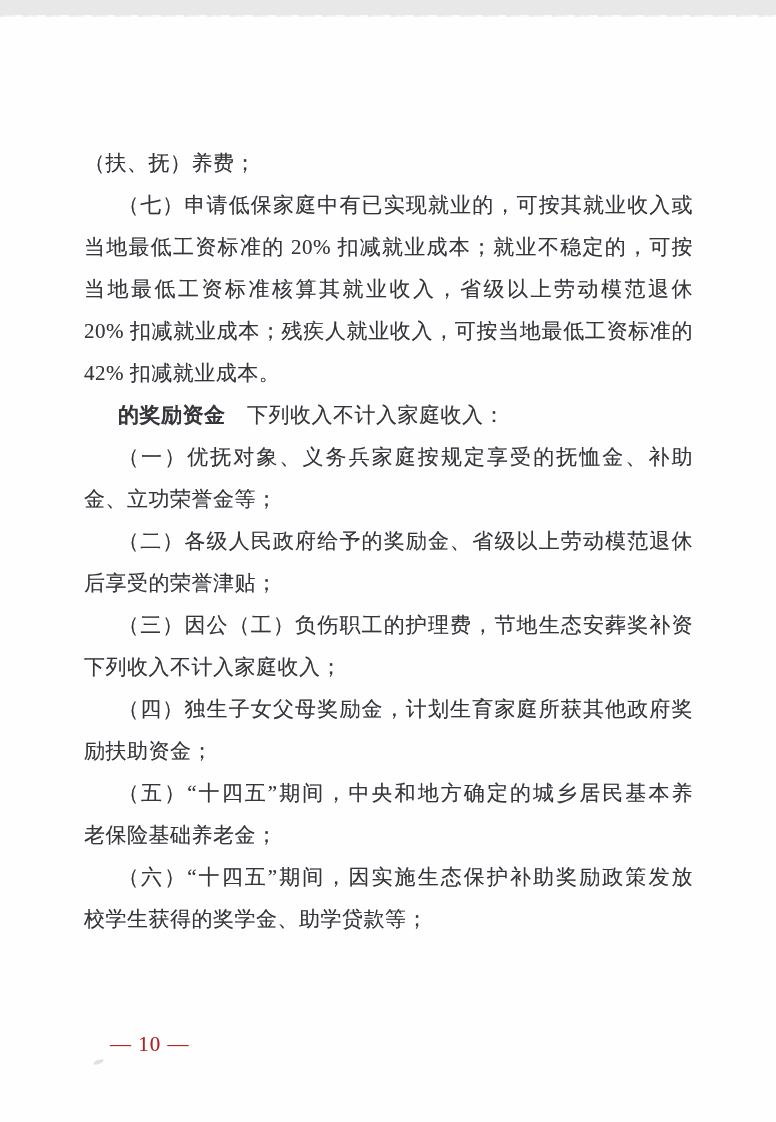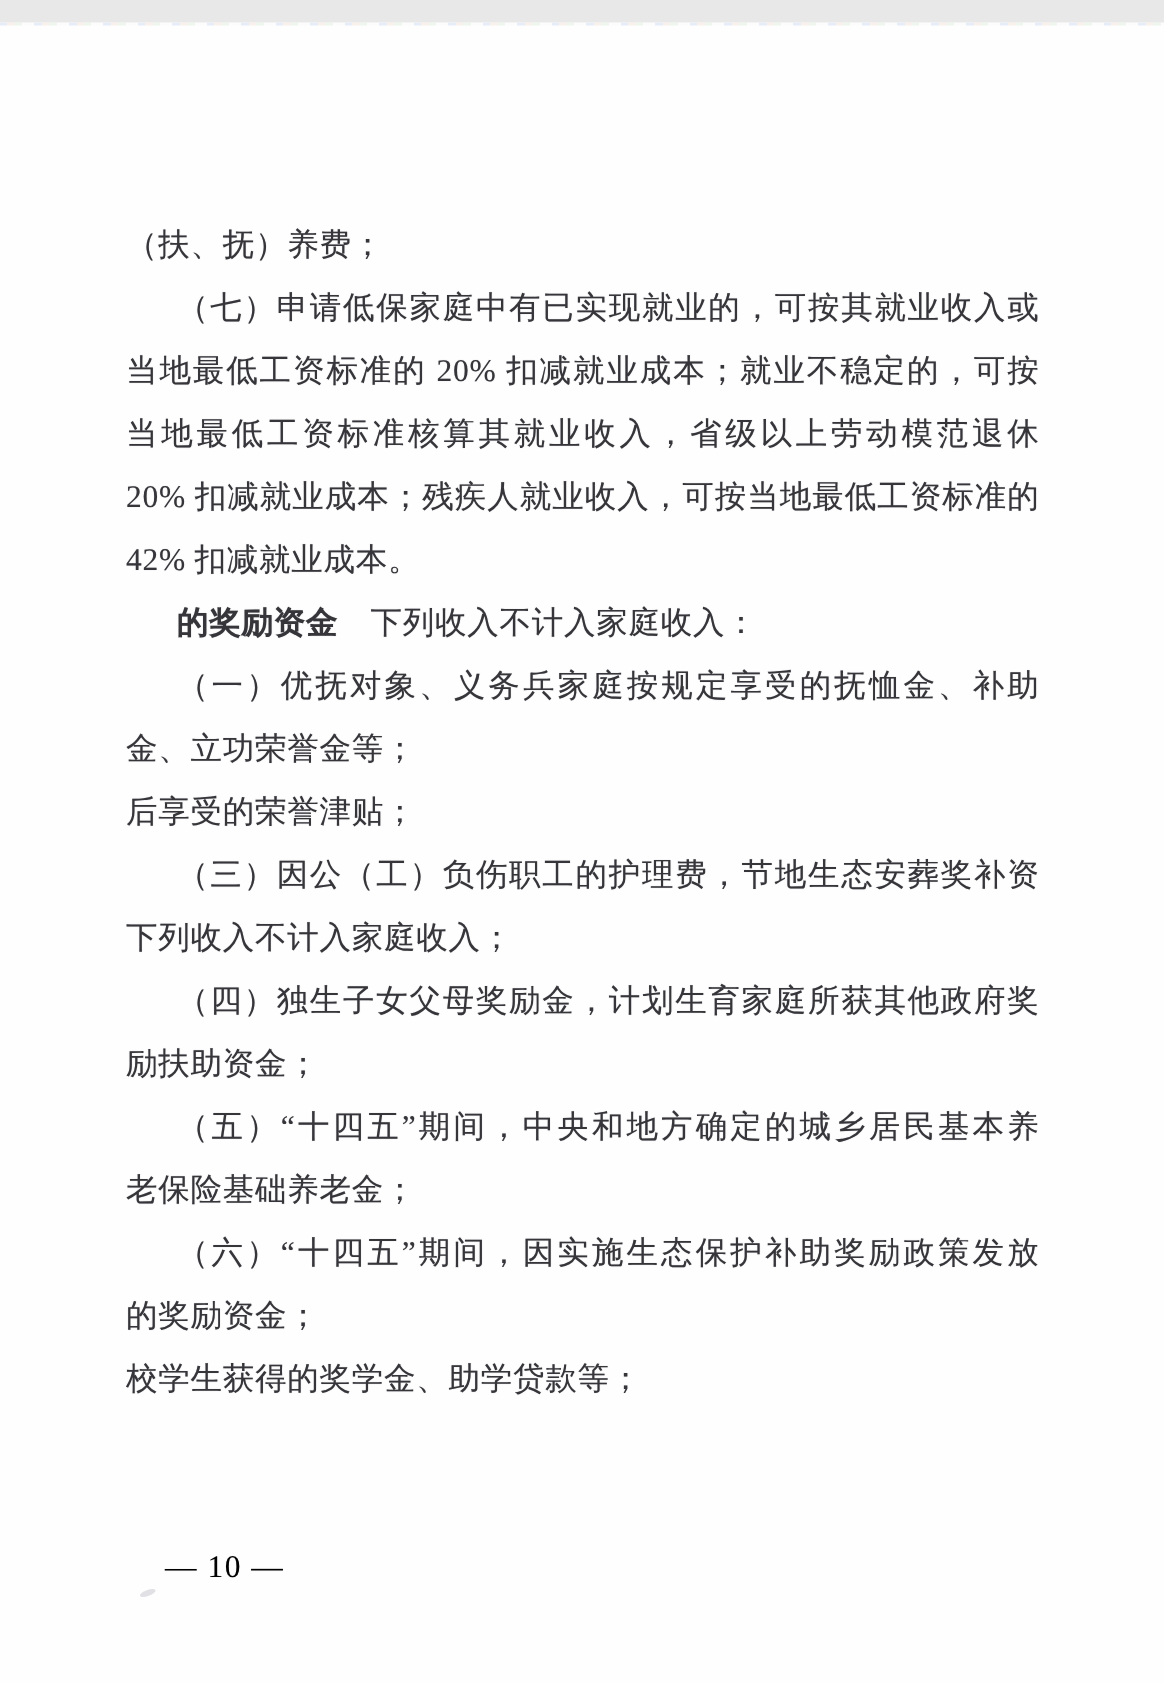--- a/index.html
+++ b/index.html
@@ -47,21 +47,21 @@
   .line.indent { padding-left: 34px; }
   .bold { font-weight: 700; }
   .page-num {
     position: absolute;
     left: 110px;
     top: 1013px;
     height: 32px;
     line-height: 32px;
     font-size: 21px;
     letter-spacing: 1px;
-    color: #000000;
+    color: #b91c1c;
     text-shadow: 0 0 0.5px rgba(70,70,80,.4);
     font-family: Liberation Serif, serif;
   }
   .smudge {
     position: absolute;
     left: 93px;
     top: 1045px;
     width: 11px;
     height: 4px;
     background: rgba(125,125,140,.22);
@@ -78,28 +78,28 @@
   <div class="body-text" id="body-text">
       <div class="line"><span>（扶、抚）养费；</span></div>
       <div class="line indent just"><span>（七）申请低保家庭中有已实现就业的，可按其就业收入或</span></div>
       <div class="line just"><span>当地最低工资标准的 20% 扣减就业成本；就业不稳定的，可按</span></div>
       <div class="line just"><span>当地最低工资标准核算其就业收入，省级以上劳动模范退休</span></div>
       <div class="line just"><span>20% 扣减就业成本；残疾人就业收入，可按当地最低工资标准的</span></div>
       <div class="line"><span>42% 扣减就业成本。</span></div>
       <div class="line indent"><span class="bold">的奖励资金</span><span>　下列收入不计入家庭收入：</span></div>
       <div class="line indent just"><span>（一）优抚对象、义务兵家庭按规定享受的抚恤金、补助</span></div>
       <div class="line"><span>金、立功荣誉金等；</span></div>
+      <div class="line indent just"><span>（二）各级人民政府给予的奖励金、省级以上劳动模范退休</span></div>
       <div class="line"><span>后享受的荣誉津贴；</span></div>
       <div class="line indent just"><span>（三）因公（工）负伤职工的护理费，节地生态安葬奖补资</span></div>
       <div class="line"><span>下列收入不计入家庭收入；</span></div>
       <div class="line indent just"><span>（四）独生子女父母奖励金，计划生育家庭所获其他政府奖</span></div>
       <div class="line"><span>励扶助资金；</span></div>
       <div class="line indent just"><span>（五）“十四五”期间，中央和地方确定的城乡居民基本养</span></div>
       <div class="line"><span>老保险基础养老金；</span></div>
       <div class="line indent just"><span>（六）“十四五”期间，因实施生态保护补助奖励政策发放</span></div>
-      <div class="line"><span>的奖励资金；</span></div>
       <div class="line"><span>校学生获得的奖学金、助学贷款等；</span></div>
     </div>
 
   <div class="page-num">— 10 —</div>
 
   <div class="smudge"></div>
 </div>
 
 </body></html>

